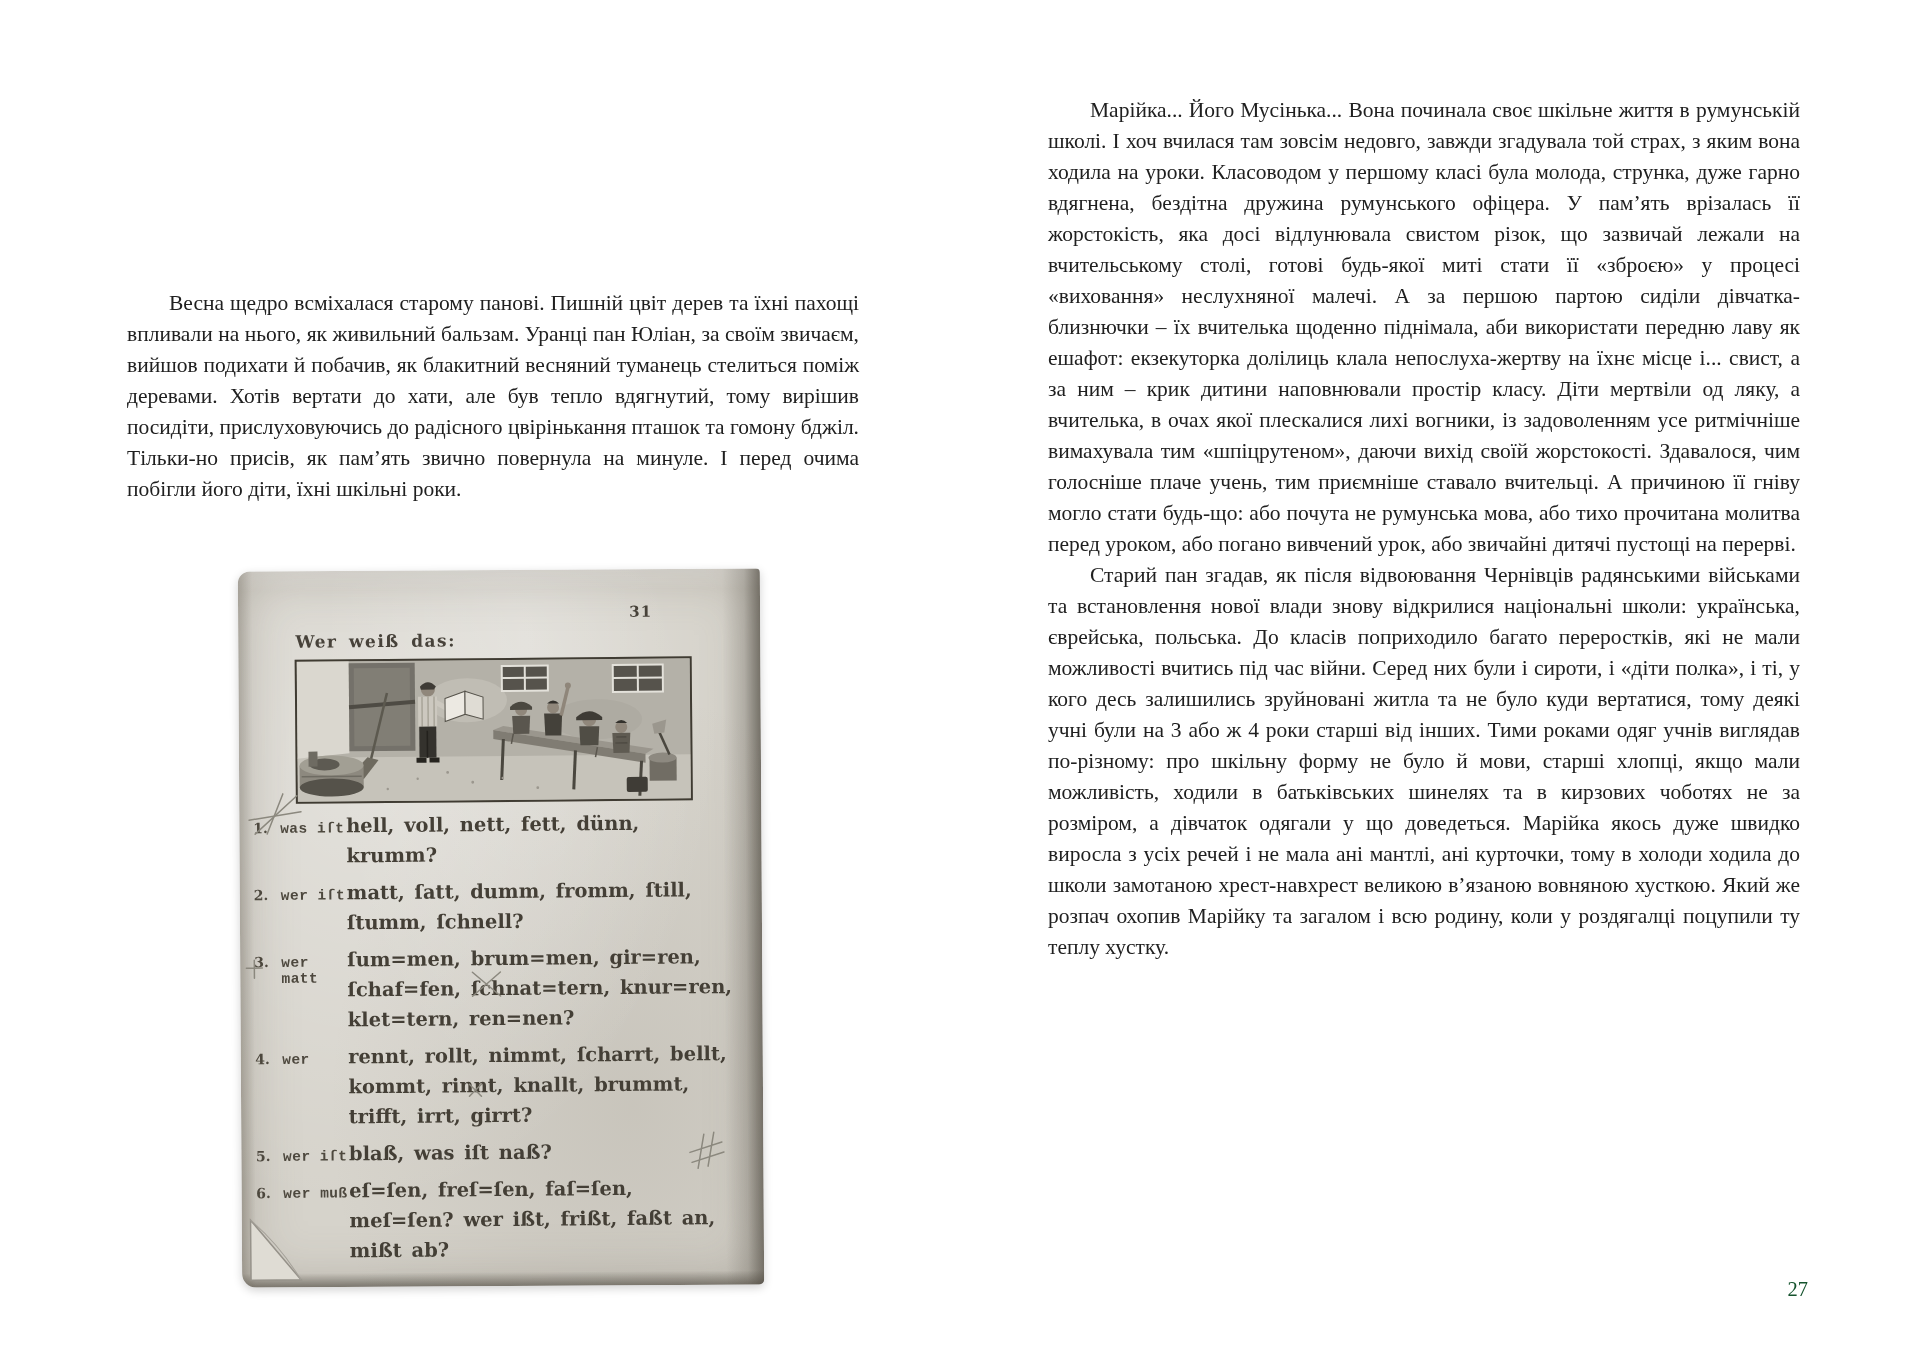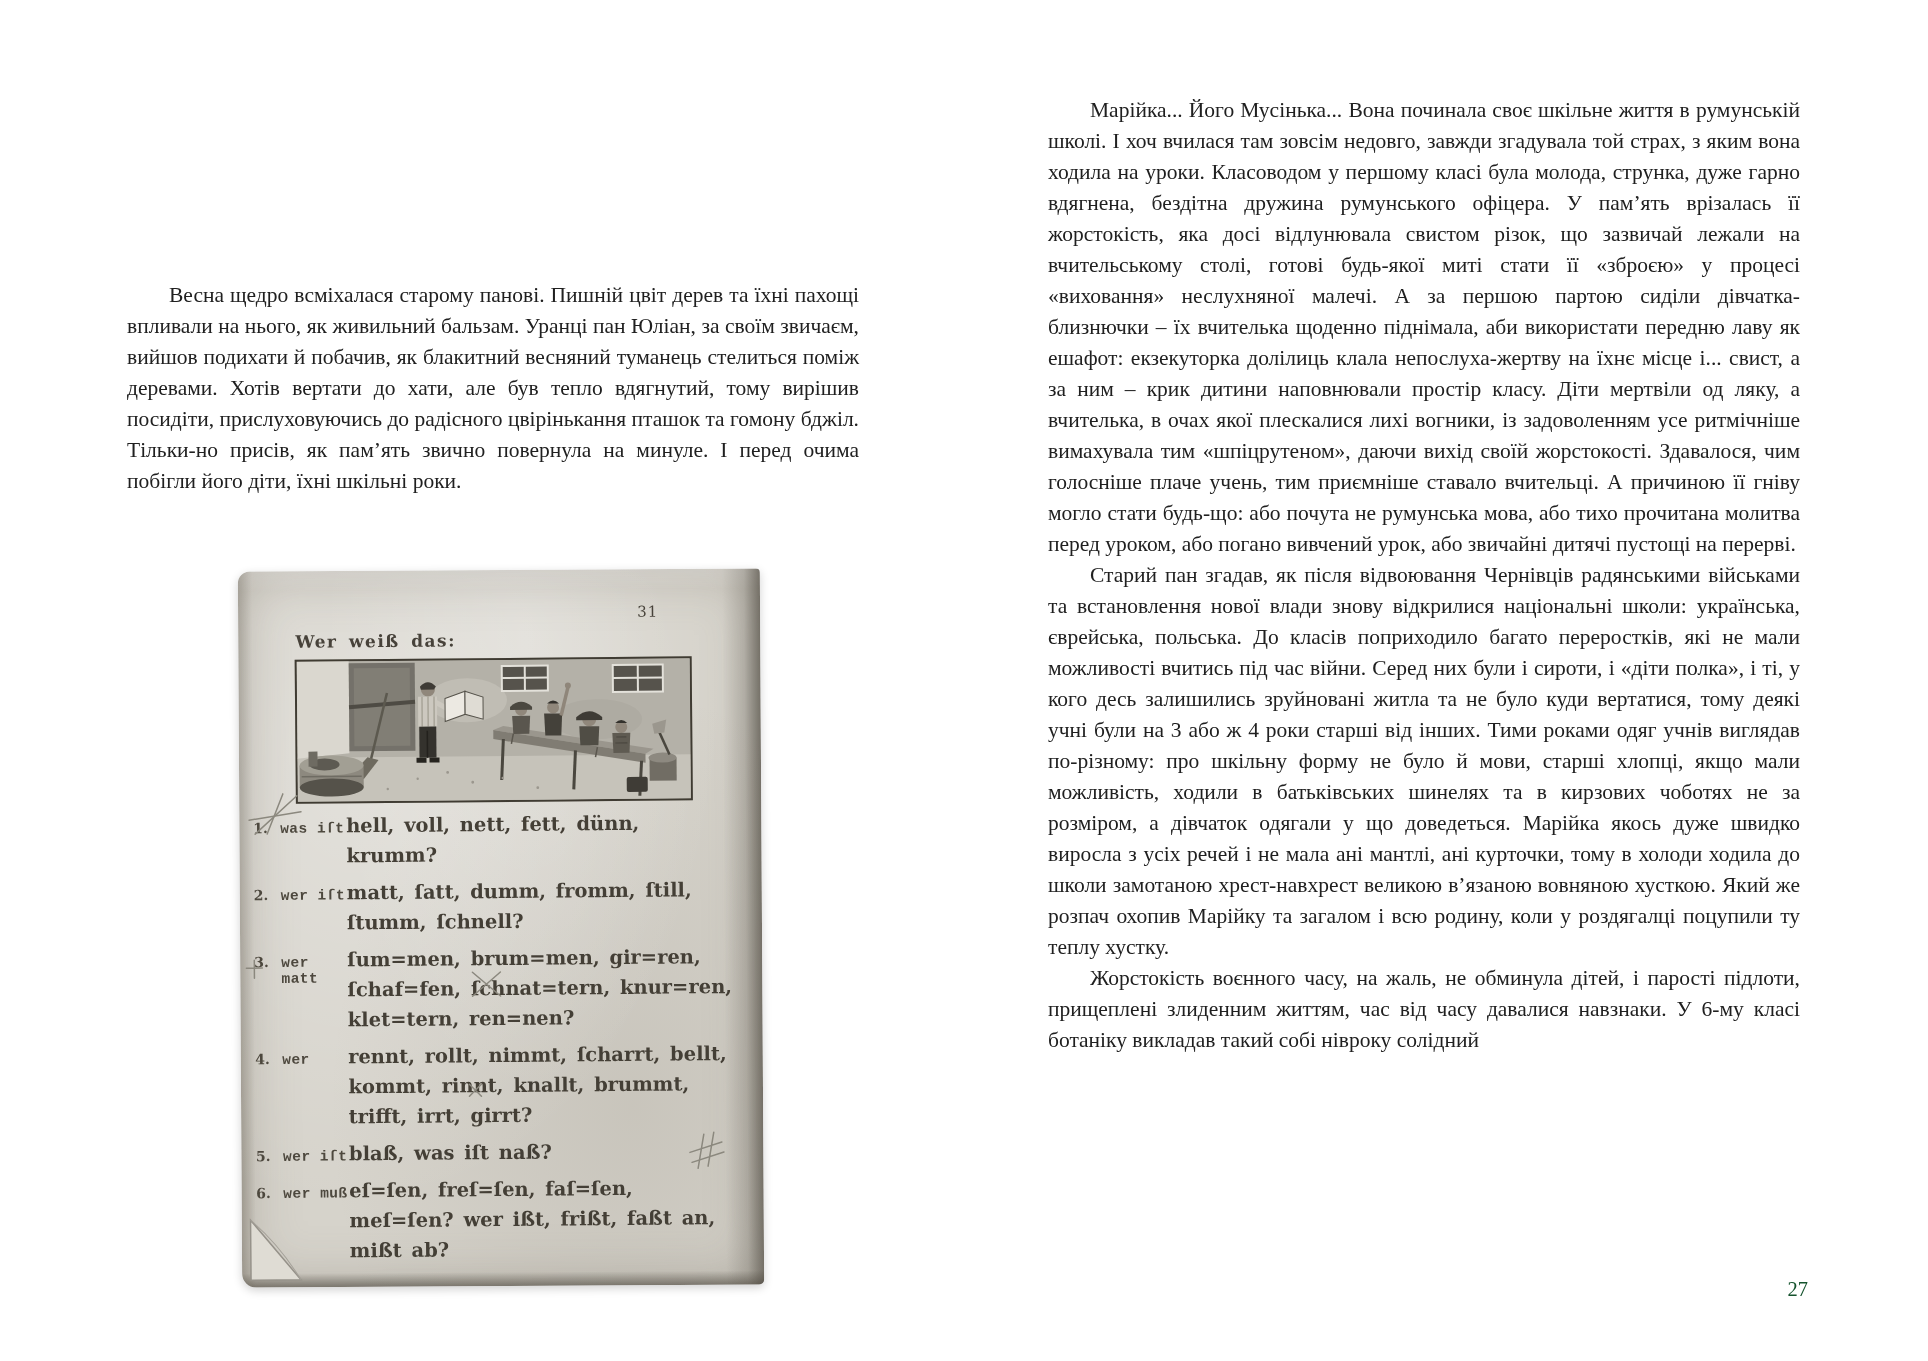--- a/index.html
+++ b/index.html
@@ -6,21 +6,21 @@
   html,body{margin:0;padding:0;}
   body{
     width:1928px;height:1361px;position:relative;background:#ffffff;
     font-family:"Liberation Serif","DejaVu Serif",serif;color:#1e1e1e;overflow:hidden;
   }
   .spread{position:absolute;inset:0;}
 
   
   .body-text{font-size:21.5px;line-height:31px;text-align:justify;color:#202020;}
   .body-text p{margin:0;text-indent:42px;}
-  .left-par{position:absolute;left:127px;top:280px;width:732px;font-family:Liberation Serif, serif;}
+  .left-par{position:absolute;left:127px;top:288px;width:732px;font-family:Liberation Serif, serif;}
   .right-text{position:absolute;left:1048px;top:95px;width:752px;}
   .folio{
     position:absolute;left:1056px;top:1278px;width:752px;text-align:right;
     font-size:20.5px;color:#14532d;
   }
 
   
   .scan{
     position:absolute;left:240px;top:570px;width:522px;height:716px;margin:0;
     background:
@@ -31,22 +31,22 @@
       linear-gradient(to left, rgba(58,54,46,.60) 0px, rgba(58,54,46,.18) 16px, rgba(58,54,46,0) 38px),
       linear-gradient(to top, rgba(58,54,46,.55) 0px, rgba(58,54,46,0) 14px),
       linear-gradient(to bottom, rgba(255,255,255,.35) 0px, rgba(255,255,255,0) 20px),
       #d6d3cb;
     box-shadow: inset 0 0 55px rgba(104,97,85,.38), 0 3px 10px rgba(0,0,0,.18);
     border-radius:12px 4px 5px 14px;
     transform:rotate(-0.35deg);
   }
   .scan-inner{position:absolute;inset:0;transform:rotate(-0.15deg);}
   .scan-folio{
-    position:absolute;left:400px;top:34px;font-size:15px;letter-spacing:1px;
-    color:#55504400;color:#544f41;font-weight:normal;
+    position:absolute;left:392px;top:34px;font-size:15px;letter-spacing:1px;
+    color:#55504400;color:#544f41;font-weight:bold;
   }
   .fraktur{font-family:"DejaVu Serif",serif;color:#47423a;}
   .scan-header{
     position:absolute;left:58px;top:60px;font-size:17px;font-weight:bold;
     letter-spacing:1.5px;word-spacing:4px;
   }
 
   .illus{
     position:absolute;left:57px;top:88px;width:393px;height:140px;
     border:2px solid #3f3b32;box-sizing:content-box;background:#b7b4ab;
@@ -232,18 +232,17 @@
         </svg>
 
       </div>
     </figure>
   </section>
 
   <section>
     <div class="body-text right-text">
       <p>Марійка... Його Мусінька... Вона починала своє шкільне життя в румунській школі. І хоч вчилася там зовсім недовго, завжди згадувала той страх, з яким вона ходила на уроки. Класоводом у першому класі була молода, струнка, дуже гарно вдягнена, бездітна дружина румунського офіцера. У пам’ять врізалась її жорстокість, яка досі відлунювала свистом різок, що зазвичай лежали на вчительському столі, готові будь-якої миті стати її «зброєю» у процесі «виховання» неслухняної малечі. А за першою партою сиділи дівчатка-близнючки – їх вчителька щоденно піднімала, аби використати передню лаву як ешафот: екзекуторка долілиць клала непослуха-жертву на їхнє місце і... свист, а за ним – крик дитини наповнювали простір класу. Діти мертвіли од ляку, а вчителька, в очах якої плескалися лихі вогники, із задоволенням усе ритмічніше вимахувала тим «шпіцрутеном», даючи вихід своїй жорстокості. Здавалося, чим голосніше плаче учень, тим приємніше ставало вчительці. А причиною її гніву могло стати будь-що: або почута не румунська мова, або тихо прочитана молитва перед уроком, або погано вивчений урок, або звичайні дитячі пустощі на перерві.</p>
       <p>Старий пан згадав, як після відвоювання Чернівців радянськими військами та встановлення нової влади знову відкрилися національні школи: українська, єврейська, польська. До класів поприходило багато переростків, які не мали можливості вчитись під час війни. Серед них були і сироти, і «діти полка», і ті, у кого десь залишились зруйновані житла та не було куди вертатися, тому деякі учні були на 3 або ж 4 роки старші від інших. Тими роками одяг учнів виглядав по-різному: про шкільну форму не було й мови, старші хлопці, якщо мали можливість, ходили в батьківських шинелях та в кирзових чоботях не за розміром, а дівчаток одягали у що доведеться. Марійка якось дуже швидко виросла з усіх речей і не мала ані мантлі, ані курточки, тому в холоди ходила до школи замотаною хрест-навхрест великою в’язаною вовняною хусткою. Який же розпач охопив Марійку та загалом і всю родину, коли у роздягалці поцупили ту теплу хустку.</p>
-      <p>Жорстокість воєнного часу, на жаль, не обминула дітей, і парості підлоти, прищеплені злиденним життям, час від часу давалися навзнаки. У 6-му класі ботаніку викладав такий собі нівроку солідний</p>
     </div>
     <div class="folio">27</div>
   </section>
 
 </div>
 
 </body></html>

